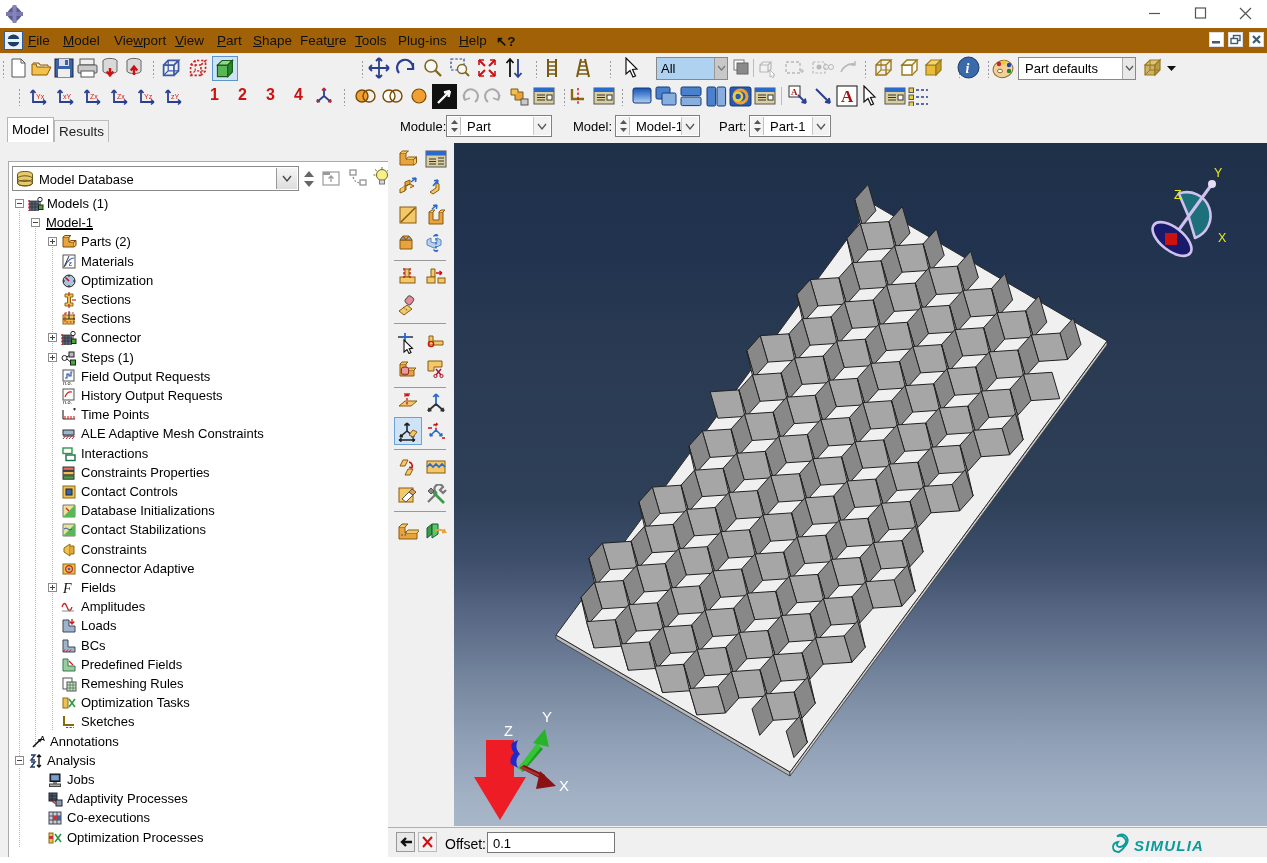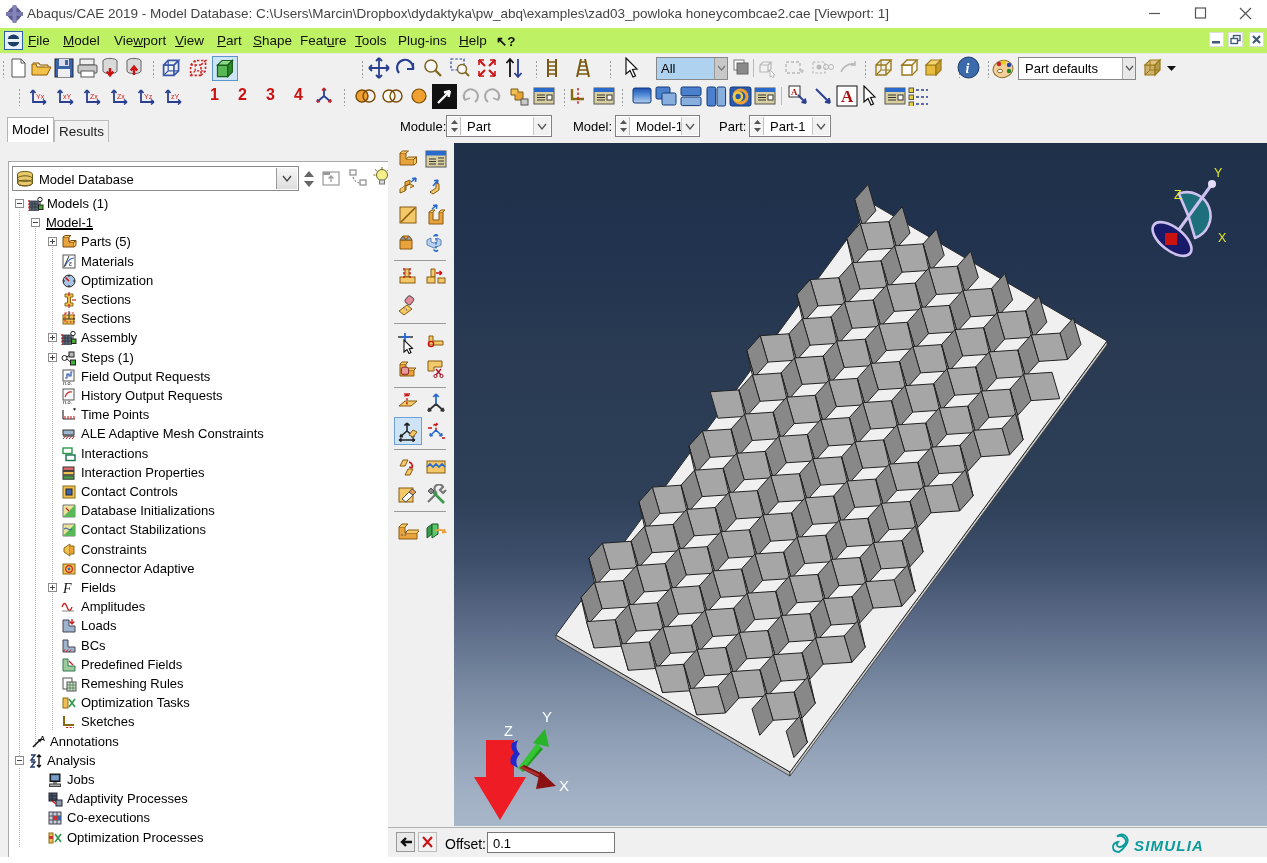--- a/index.html
+++ b/index.html
@@ -9,21 +9,21 @@
 .abs { position:absolute; }
 
 
 #titlebar { position:absolute; left:0; top:0; width:1267px; height:28px;
   background:#ffffff; }
 #titletext { position:absolute; left:27px; top:6px; font-size:13.5px; color:#444; }
 .winbtn { position:absolute; top:0; width:14px; height:28px; color:#555; }
 
 
 #menubar { position:absolute; left:0; top:28px; width:1267px; height:26px;
-  background:#bef264; font-size:13.5px; color:#111; border-bottom:1px solid #e8e8e8;}
+  background:#a16207; font-size:13.5px; color:#111; border-bottom:1px solid #e8e8e8;}
 .menuitem { position:absolute; top:5px; }
 .menuitem u { text-decoration:underline; }
 
 
 #toolbar1 { position:absolute; left:0; top:55px; width:1267px; height:28px; background:#f0f0f0; }
 #toolbar2 { position:absolute; left:0; top:83px; width:1267px; height:28px; background:#f0f0f0; }
 .grip { position:absolute; top:5px; width:3px; height:18px;
   background-image:radial-gradient(circle, #9a9a9a 1px, transparent 1px);
   background-size:3px 4px; }
 
@@ -92,21 +92,20 @@
 </head>
 <body>
 <div id="root">
 
   <div id="titlebar">
     <svg class="abs" style="left:6px;top:5px" width="17" height="18" viewBox="0 0 17 18">
       <polygon points="8.5,0 13,4 17,9 13,14 8.5,18 4,14 0,9 4,4" fill="#5b5b8f"></polygon>
       <rect x="0" y="7" width="17" height="4" fill="#7a7ab0"></rect>
       <rect x="6.5" y="0" width="4" height="18" fill="#8585bb"></rect>
     </svg>
-    <span id="titletext">Abaqus/CAE 2019 - Model Database: C:\Users\Marcin\Dropbox\dydaktyka\pw_abq\examples\zad03_powloka honeycombcae2.cae [Viewport: 1]</span>
     <svg class="winbtn" style="left:1148px" width="14" height="28">
         <line x1="1" y1="13.5" x2="12" y2="13.5" stroke="#555" stroke-width="1.2"></line>
       </svg>
     <svg class="winbtn" style="left:1194px" width="14" height="28">
         <rect x="1.5" y="8" width="10" height="10" fill="none" stroke="#555" stroke-width="1.2"></rect>
       </svg>
     <svg class="winbtn" style="left:1239px" width="14" height="28">
         <path d="M1,8 L12,19 M12,8 L1,19" stroke="#555" stroke-width="1.2"></path>
       </svg>
   </div>
@@ -542,21 +541,21 @@
 <div class="trow" style="left:0;top:16.2px">
             <span class="pmbox" style="left:22px;top:4px"></span>
             <span class="tlabel" style="left:37px;text-decoration:underline;text-decoration-thickness:1.5px">Model-1</span>
           </div>
 <div class="trow" style="left:0;top:35.4px">
             <span class="pmbox plus" style="left:39px;top:4px"></span>
             <svg class="abs" style="left:52px;top:1px" width="16" height="16" viewBox="0 0 16 16">
               <path d="M2,3 L8,3 L8,8 L13,8 L13,13 L2,13 Z" fill="#e8a33d" stroke="#7a4a10"></path>
               <path d="M2,3 L4,1.5 L10,1.5 L8,3 M8,8 L10,6.5 L15,6.5 L13,8 M13,8 L15,6.5 L15,11.5 L13,13" fill="#f6c86a" stroke="#7a4a10"></path>
             </svg>
-            <span class="tlabel" style="left:72px">Parts (5)</span>
+            <span class="tlabel" style="left:72px">Parts (2)</span>
           </div>
 <div class="trow" style="left:0;top:54.6px">
             <svg class="abs" style="left:52px;top:1px" width="16" height="16" viewBox="0 0 16 16">
               <rect x="2" y="1" width="12" height="13" fill="#fcfcfc" stroke="#555"></rect>
               <path d="M4,12 Q8,4 13,4" fill="none" stroke="#3366cc" stroke-width="1.2"></path>
               <path d="M3,13 L8,2" stroke="#333" stroke-width="1"></path>
               <text x="8" y="12" font-size="7" fill="#111" font-style="italic">ε</text>
             </svg>
             <span class="tlabel" style="left:72px">Materials</span>
           </div>
@@ -587,21 +586,21 @@
 <div class="trow" style="left:0;top:131.4px">
             <span class="pmbox plus" style="left:39px;top:4px"></span>
             <svg class="abs" style="left:52px;top:1px" width="16" height="16" viewBox="0 0 16 16">
               <rect x="1" y="5" width="10" height="10" fill="#5a6472"></rect>
               <path d="M1,5 h10 M1,8 h10 M1,11 h10 M4,5 v10 M7,5 v10" stroke="#2e3640" stroke-width="0.8"></path>
               <path d="M1,4 v11" stroke="#cc2222" stroke-width="1.4" stroke-dasharray="2 1.3"></path>
               <circle cx="12" cy="3.5" r="2.2" fill="#fff" stroke="#222"></circle>
               <rect x="10.5" y="9" width="4.5" height="4.5" fill="#44aa33" stroke="#222"></rect>
               <path d="M12,6 v3" stroke="#222"></path>
             </svg>
-            <span class="tlabel" style="left:72px">Assembly</span>
+            <span class="tlabel" style="left:72px">Connector</span>
           </div>
 <div class="trow" style="left:0;top:150.6px">
             <span class="pmbox plus" style="left:39px;top:4px"></span>
             <svg class="abs" style="left:52px;top:1px" width="16" height="16" viewBox="0 0 16 16">
               <circle cx="3.5" cy="8" r="2.5" fill="#fff" stroke="#222"></circle>
               <rect x="8" y="2" width="5" height="5" fill="#b9b9b9" stroke="#222"></rect>
               <rect x="9.5" y="10" width="5" height="5" fill="#3fae37" stroke="#222"></rect>
               <path d="M6,7 L8,5.5 M6,9 L9.5,12" stroke="#222"></path>
             </svg>
             <span class="tlabel" style="left:72px">Steps (1)</span>
@@ -644,21 +643,21 @@
               <rect x="5" y="9" width="9" height="5.5" fill="none" stroke="#16704a" stroke-width="1.4"></rect>
             </svg>
             <span class="tlabel" style="left:72px">Interactions</span>
           </div>
 <div class="trow" style="left:0;top:265.8px">
             <svg class="abs" style="left:52px;top:1px" width="16" height="16" viewBox="0 0 16 16">
               <rect x="2" y="2" width="11" height="3.4" fill="#e26a6a" stroke="#333"></rect>
               <rect x="2" y="6.4" width="11" height="3.4" fill="#f0c152" stroke="#333"></rect>
               <rect x="2" y="10.8" width="11" height="3.4" fill="#4aa34a" stroke="#333"></rect>
             </svg>
-            <span class="tlabel" style="left:72px">Interaction Properties</span>
+            <span class="tlabel" style="left:72px">Constraints Properties</span>
           </div>
 <div class="trow" style="left:0;top:285.0px">
             <svg class="abs" style="left:52px;top:1px" width="16" height="16" viewBox="0 0 16 16">
               <rect x="2" y="2" width="12" height="12" fill="#f0c152" stroke="#8a6a10"></rect>
               <rect x="5" y="5" width="6" height="6" fill="#3a64a8" stroke="#223"></rect>
             </svg>
             <span class="tlabel" style="left:72px">Contact Controls</span>
           </div>
 <div class="trow" style="left:0;top:304.2px">
             <svg class="abs" style="left:52px;top:1px" width="16" height="16" viewBox="0 0 16 16">

